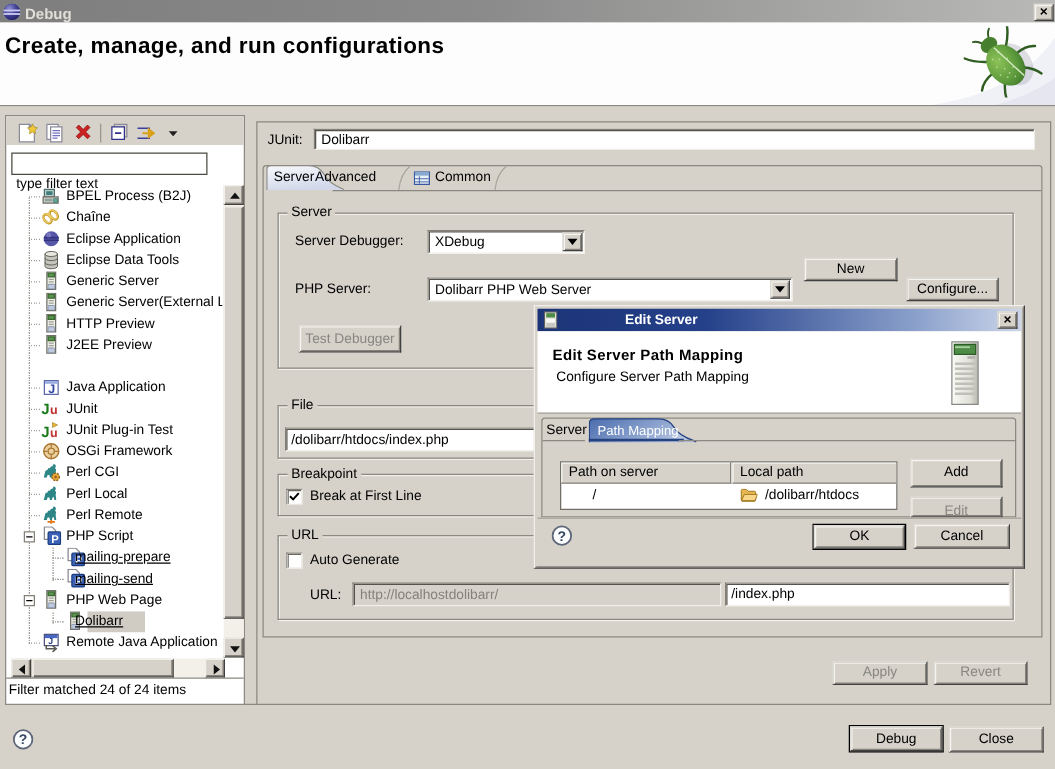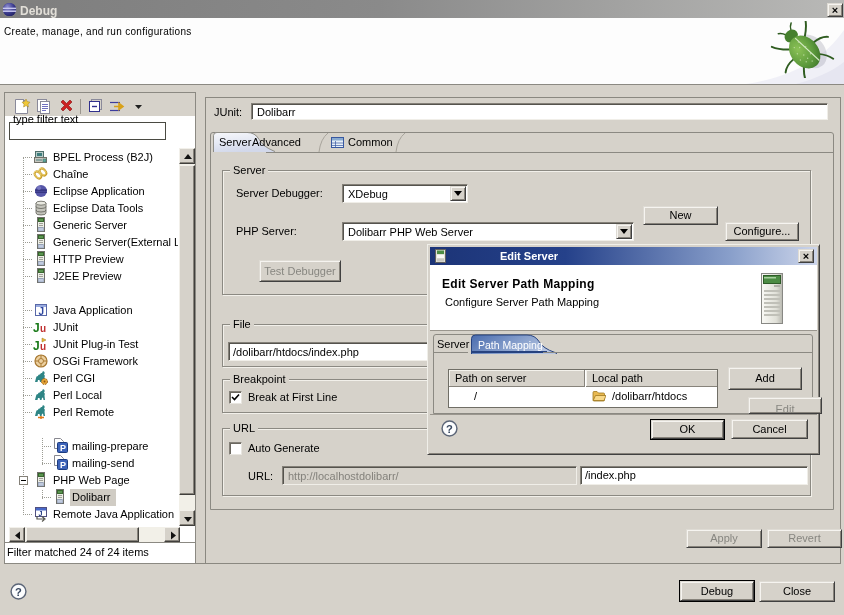--- a/index.html
+++ b/index.html
@@ -1,33 +1,33 @@
 <!DOCTYPE html>
 <html><head><meta charset="utf-8"><style>
 *{margin:0;padding:0;box-sizing:border-box;font-family:"Liberation Sans",sans-serif;}
 html,body{width:844px;height:615px;overflow:hidden;}
 body{position:relative;background:#d6d2ca;font-size:11px;color:#000;}
 .abs{position:absolute;}
 .btn{position:absolute;background:#d6d2ca;border:1px solid;border-color:#dedbd4 #404040 #404040 #dedbd4;box-shadow:inset 1px 1px 0 #f6f4f0,inset -1px -1px 0 #87837b;font-size:11px;text-align:center;color:#000;}
-.btn.dis{color:#878680;margin-left:20px;}
+.btn.dis{color:#878680;}
 .sunk{position:absolute;background:#fff;border:1px solid;border-color:#848078 #f0eee8 #f0eee8 #848078;box-shadow:inset 1px 1px 0 #55534d;}
 .grp{position:absolute;border:1px solid #8b8982;box-shadow:1px 1px 0 #f2f0ea,inset 1px 1px 0 #f2f0ea;}
 .grp>.lbl{position:absolute;top:-6px;left:7px;background:#d6d2ca;padding:0 3px;line-height:11px;}
 .cb{position:absolute;width:13px;height:13px;background:#fff;border:1px solid;border-color:#848078 #e8e6e0 #e8e6e0 #848078;box-shadow:inset 1px 1px 0 #6a675f;}
 .txt{position:absolute;white-space:nowrap;}
 .trow{position:absolute;left:0;height:17px;width:172px;white-space:nowrap;overflow:hidden;}
 .vdot{position:absolute;width:1px;background-image:repeating-linear-gradient(to bottom,#9c9c94 0 1px,transparent 1px 2px);}
 .hdot{position:absolute;left:17px;top:8px;width:9px;height:1px;background-image:repeating-linear-gradient(to right,#9c9c94 0 1px,transparent 1px 2px);}
 .hdot2{position:absolute;left:36px;top:8px;width:9px;height:1px;background-image:repeating-linear-gradient(to right,#9c9c94 0 1px,transparent 1px 2px);}
 .exp{position:absolute;left:13px;top:4px;width:9px;height:9px;background:#fff;border:1px solid #848078;}
 .exp::after{content:"";position:absolute;left:1px;top:3px;width:5px;height:1px;background:#000;}
 .ic{position:absolute;left:27px;top:0px;width:16px;height:16px;}
 .ic2{position:absolute;left:46px;top:0px;width:16px;height:16px;}
 .tl{position:absolute;left:47px;top:2px;}
-.tl2{position:absolute;left:66px;top:2px;}
+.tl2{position:absolute;left:54px;top:2px;text-decoration:underline;}
 .sbb{position:absolute;background:#d6d2ca;border:1px solid;border-color:#f2f0ea #403f3c #403f3c #f2f0ea;box-shadow:inset -1px -1px 0 #87837b;}
 </style></head>
 <body>
 
 <svg width="0" height="0" style="position:absolute">
 <defs>
 <symbol id="i-srv" viewBox="0 0 16 16">
   <rect x="4.5" y="0.5" width="7" height="14" fill="#eceee6" stroke="#70706a"></rect>
   <rect x="5.5" y="1.5" width="5" height="3" fill="#5a9450" stroke="#38682e"></rect>
   <rect x="6" y="6" width="4" height="1" fill="#a0a098"></rect>
@@ -163,21 +163,21 @@
     </defs>
 </svg>
 
 <div class="btn" style="left:827px;top:3px;width:16px;height:14px;line-height:12px;font-weight:bold;font-size:11px;">×</div>
 
 <div class="abs" id="hdr" style="left:0;top:18px;width:844px;height:67px;background:#fdfdfd;border-bottom:1px solid #8b8982;overflow:hidden;">
   <svg class="abs" style="left:628px;top:0" width="216" height="66" viewBox="0 0 216 66">
     <path d="M118,66 C168,58 196,40 216,12 L216,66 Z" fill="#f0f0f7"></path>
     <path d="M168,66 C190,60 206,52 216,44 L216,66 Z" fill="#e6e6f1"></path>
   </svg>
-  <div class="txt" style="left:4px;top:8px;font-weight:normal;font-size:10px;letter-spacing:0.3px;text-align:right;">Create, manage, and run configurations</div>
+  <div class="txt" style="left:4px;top:8px;font-weight:bold;font-size:18px;letter-spacing:0.3px;text-align:right;">Create, manage, and run configurations</div>
 
   <svg class="abs" style="left:762px;top:3px" width="81" height="57" viewBox="0 0 96 68">
     <g transform="rotate(-40 48 34)">
       <ellipse cx="54" cy="42" rx="17" ry="22" fill="#a0a0b0" opacity="0.35"></ellipse>
       <g stroke="#2f5c20" stroke-width="2.3" fill="none" stroke-linecap="round">
         <path d="M36 24 Q26 16 22 8"></path>
         <path d="M33 36 Q21 36 15 42"></path>
         <path d="M37 50 Q29 58 27 66"></path>
         <path d="M60 24 Q70 16 74 8"></path>
         <path d="M63 36 Q75 36 81 42"></path>
@@ -248,21 +248,21 @@
       <path d="M1 4.5 h10" stroke="#3c3c9c" stroke-width="1.2"></path>
       <path d="M1 12.5 h10" stroke="#3c3c9c" stroke-width="1.2"></path>
       <path d="M5 8.5 h8 M10 5.5 l4 3 -4 3 z" stroke="#d8a018" stroke-width="1.6" fill="#f0c838"></path>
       <path d="M11 1.5 v6 M11 9.5 v6" stroke="#3c3c9c" stroke-width="0"></path>
     </g>
 
     <path d="M121 7 h7 l-3.5 4 z" fill="#202020"></path>
   </svg>
 
   <div class="abs" style="left:4px;top:29px;width:157px;height:18px;background:#fff;border:1px solid #4a4a42;"></div>
-  <div class="txt" style="left:8px;top:20px;">type filter text</div>
+  <div class="txt" style="left:8px;top:48px;">type filter text</div>
 
   <div class="abs" id="tree" style="left:1px;top:53px;width:172px;height:396px;overflow:hidden;">
     <div class="vdot" style="left:17px;top:12px;height:358px;"></div>
     <div class="vdot" style="left:36px;top:292px;height:27px;"></div>
     <div class="vdot" style="left:36px;top:344px;height:9px;"></div>
     <div class="trow" style="top:3px">
         <i class="hdot"></i>
         <svg class="ic">
           <use href="#i-bpel"></use>
         </svg>
@@ -358,20 +358,27 @@
           <use href="#i-camel"></use>
         </svg>
         <span class="tl">Perl Local</span>
       </div>
     <div class="trow" style="top:258px">
         <i class="hdot"></i>
         <svg class="ic">
           <use href="#i-camelr"></use>
         </svg>
         <span class="tl">Perl Remote</span>
+      </div>
+    <div class="trow" style="top:275px">
+        <i class="exp"></i>
+        <svg class="ic">
+          <use href="#i-php"></use>
+        </svg>
+        <span class="tl">PHP Script</span>
       </div>
     <div class="trow" style="top:292px">
         <i class="hdot2"></i>
         <svg class="ic2">
           <use href="#i-php"></use>
         </svg>
         <span class="tl2">mailing-prepare</span>
       </div>
     <div class="trow" style="top:326px">
         <i class="exp"></i>

